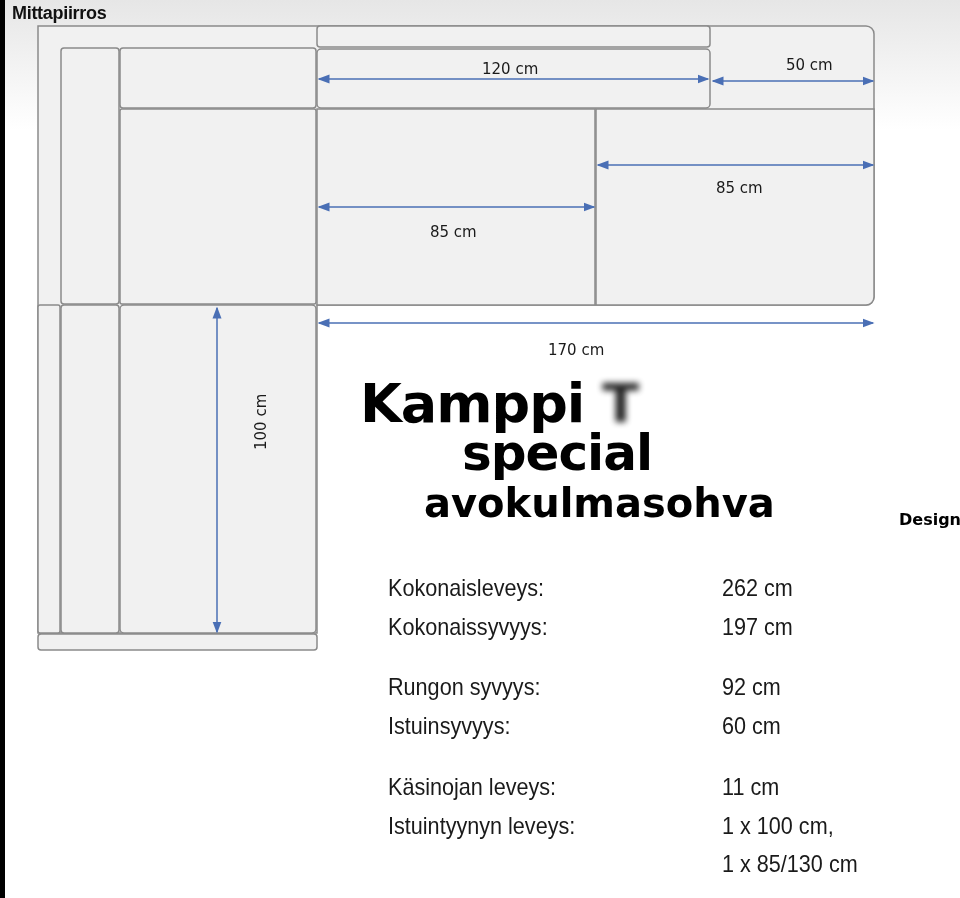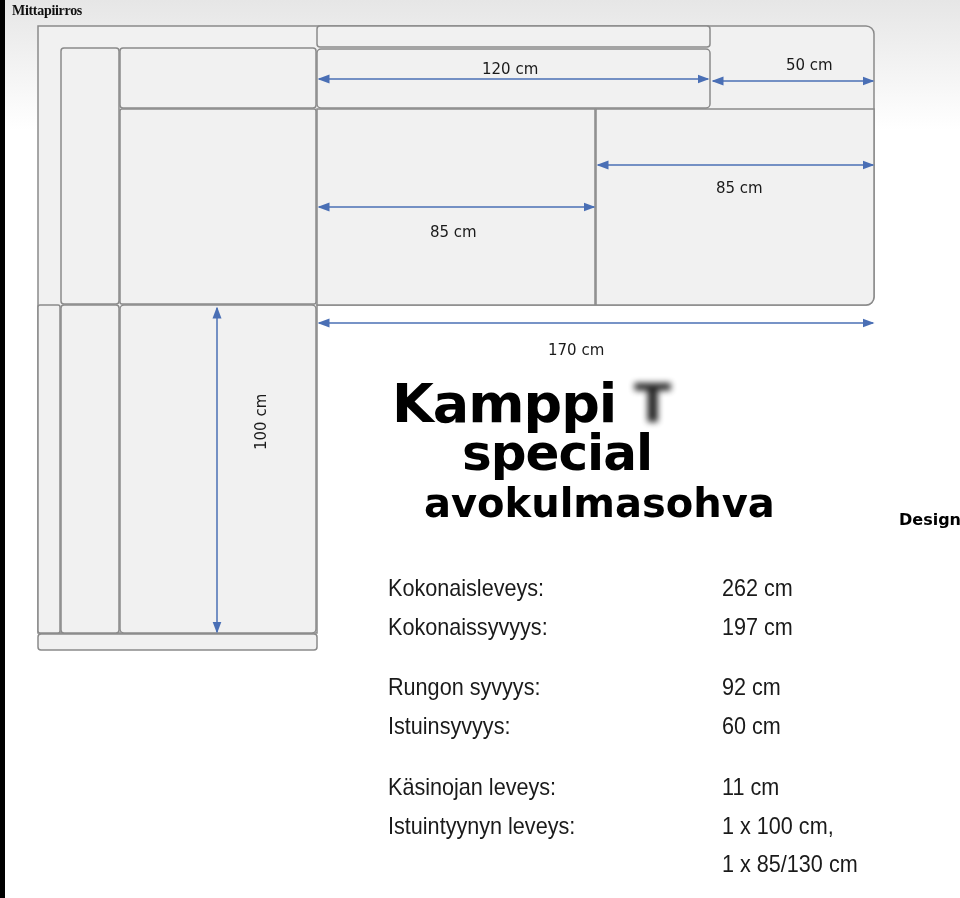--- a/index.html
+++ b/index.html
@@ -7,30 +7,30 @@
       width:960px; height:898px; position:relative; overflow:hidden;
       background:#ffffff;
       font-family:"Liberation Sans", sans-serif;
     }
     .left-strip { position:absolute; left:0; top:0; width:5px; height:898px; background:#000; }
     .top-fade {
       position:absolute; left:5px; top:0; width:955px; height:130px;
       background:linear-gradient(#e6e6e6, #ffffff);
     }
     .title {
-      position:absolute; left:12px; top:3px; font-size:14px; font-weight:bold; color:#111;
-      font-family:Liberation Serif, serif; letter-spacing:-0.3px;
+      position:absolute; left:12px; top:3px; font-size:18px; font-weight:bold; color:#111;
+      font-family:Liberation Sans, sans-serif; letter-spacing:-0.3px;
     }
     svg.plan { position:absolute; left:0; top:0; }
     .dim { font-family:"DejaVu Sans", sans-serif; font-size:15px; fill:#1a1a1a; }
     .prod {
       position:absolute; font-family:"DejaVu Sans", sans-serif; font-weight:bold; color:#000;
       letter-spacing:-1px; white-space:nowrap;
     }
-    .p1 { left:360px; top:372px; font-size:54px;margin-left:32px; }
+    .p1 { left:360px; top:372px; font-size:54px; }
     .p1 .blur { filter:blur(3px); opacity:0.85; }
     .p2 { left:462px; top:424px; font-size:50px; }
     .p3 { left:424px; top:480px; font-size:40px; letter-spacing:0; }
     .design { position:absolute; left:862px; top:510px; font-size:16px; font-weight:bold;
       font-family:"DejaVu Sans", sans-serif; color:#000; white-space:nowrap;margin-left:37px; }
     .specs { position:absolute; left:388px; top:574px; font-family:"Liberation Sans", sans-serif;
       font-size:24px; color:#1a1a1a; }
     .row { position:absolute; white-space:nowrap; transform:scaleX(0.9); transform-origin:left; }
     .lbl { left:0; }
     .val { left:334px; }

